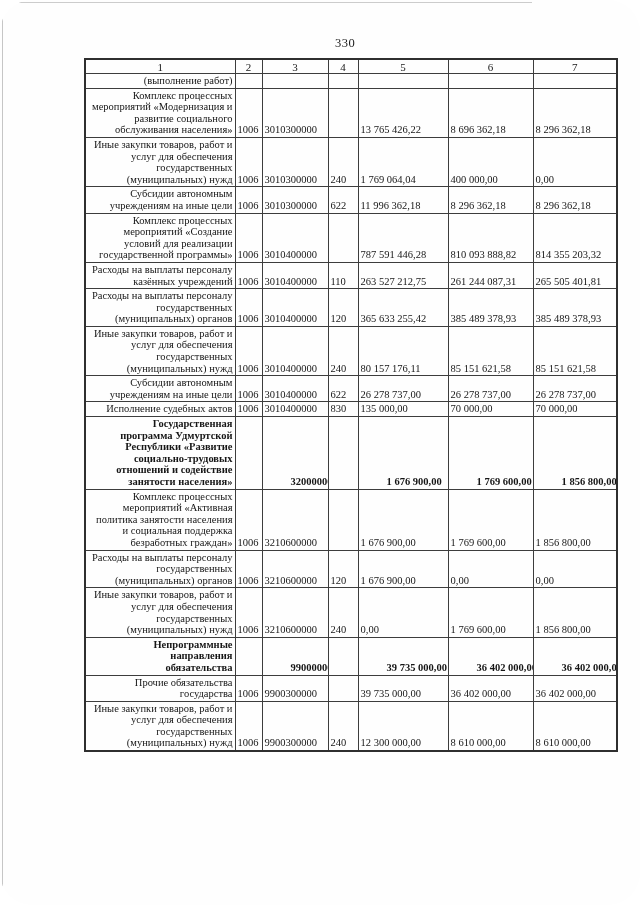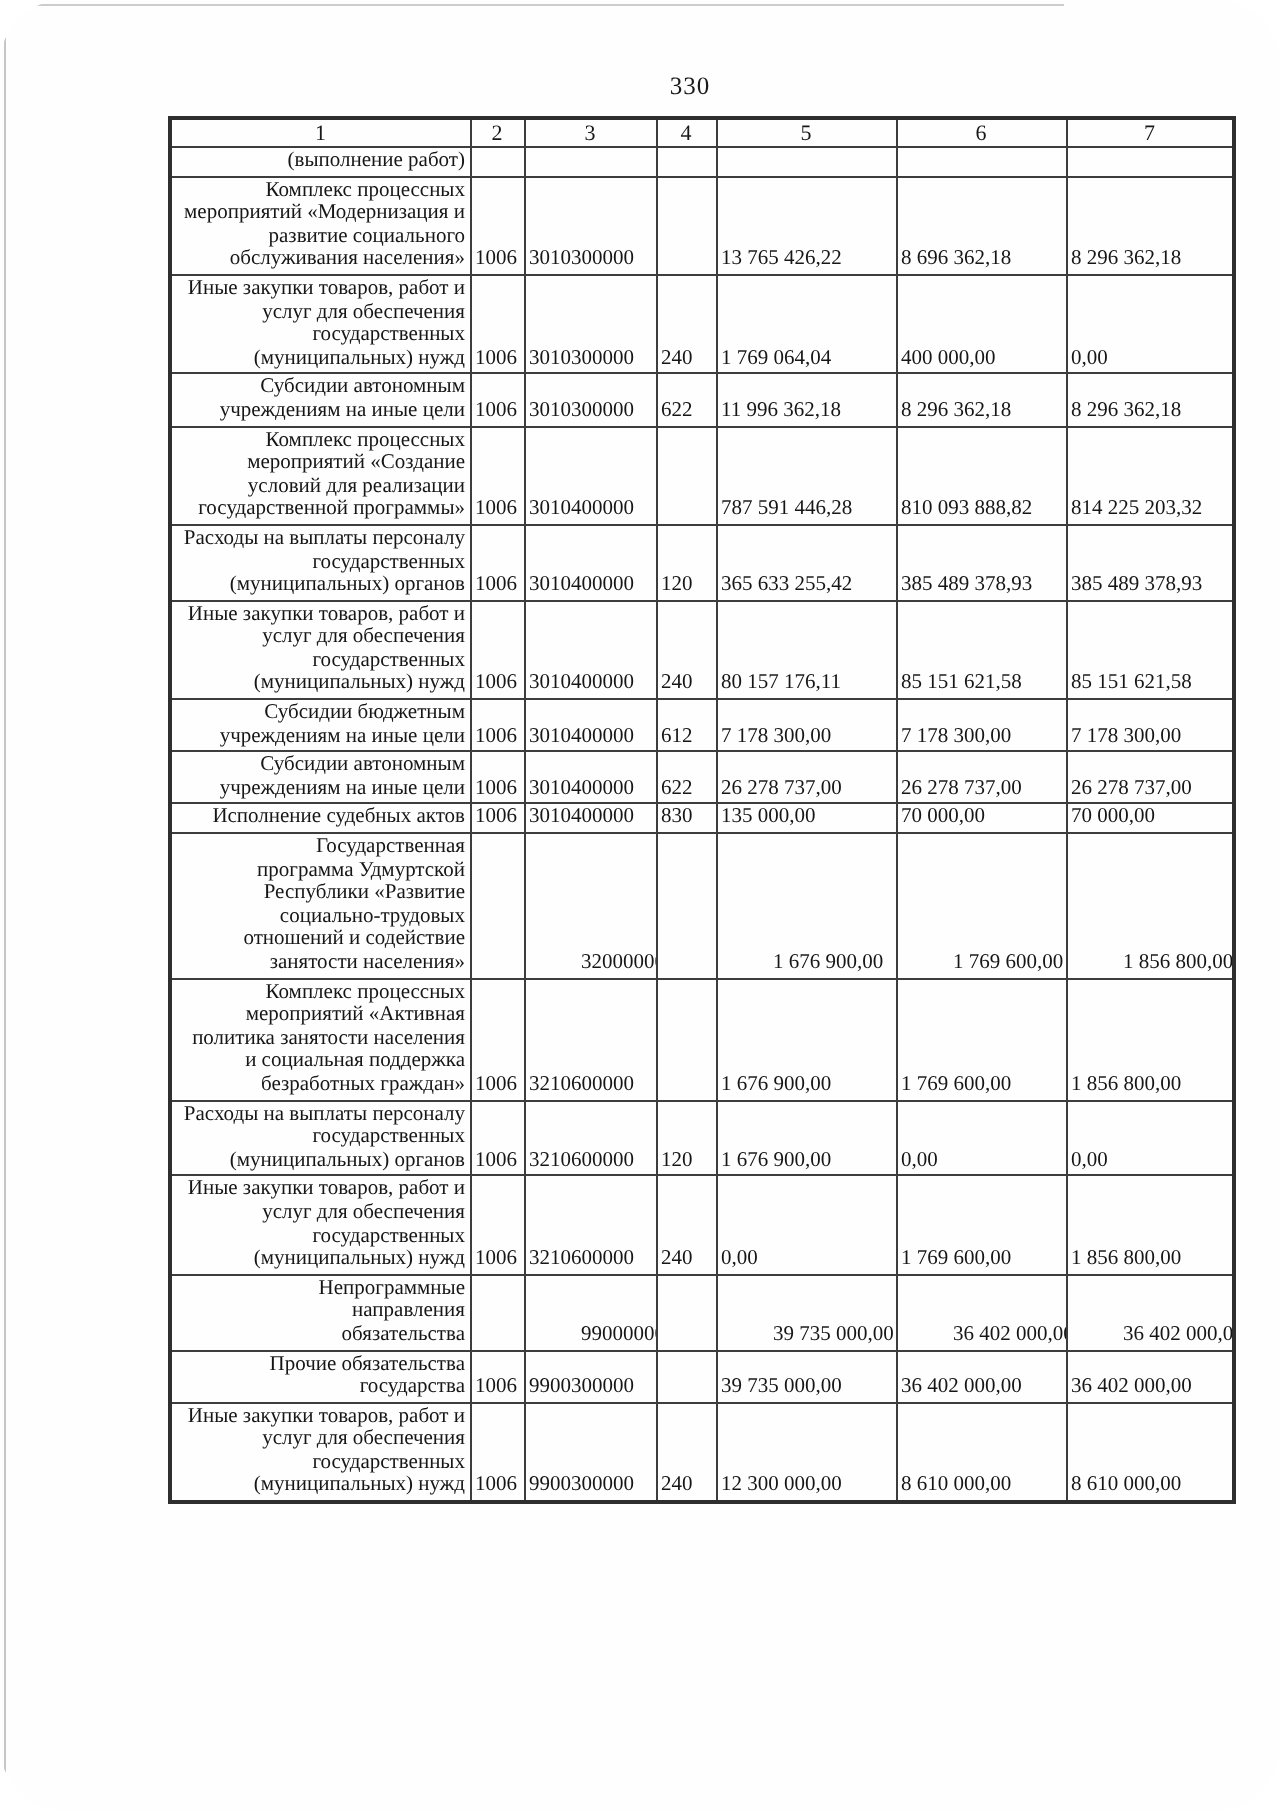--- a/index.html
+++ b/index.html
@@ -71,21 +71,21 @@
     font-size: 10.5px;
     line-height: 11.6px;
     vertical-align: bottom;
     padding: 1px 2px 1px 2px;
     overflow: hidden;
     color: #161616;
   }
   td.lbl { text-align: right; }
   td.ctr { white-space: nowrap; }
   td.num { text-align: left; white-space: nowrap; }
-  tr.bold td { font-weight: normal; padding-left: 28px; }
+  tr.bold td { font-weight: bold; padding-left: 28px; }
 </style>
 </head>
 <body>
 
 <div class="page">
   <div class="edge-left"></div>
   <div class="edge-top"></div>
   <div class="page-number">330</div>
   <table class="budget">
     <colgroup>
@@ -145,48 +145,48 @@
           <td class="num">8 296 362,18</td>
           <td class="num">8 296 362,18</td>
         </tr>
         <tr>
           <td class="lbl">Комплекс процессных мероприятий «Создание условий для реализации государственной программы»</td>
           <td class="ctr">1006</td>
           <td class="ctr">3010400000</td>
           <td class="ctr"></td>
           <td class="num">787 591 446,28</td>
           <td class="num">810 093 888,82</td>
-          <td class="num">814 225 203,32</td>
+          <td class="num">814 355 203,32</td>
+        </tr>
+        <tr>
+          <td class="lbl">Расходы на выплаты персоналу казённых учреждений</td>
+          <td class="ctr">1006</td>
+          <td class="ctr">3010400000</td>
+          <td class="ctr">110</td>
+          <td class="num">263 527 212,75</td>
+          <td class="num">261 244 087,31</td>
+          <td class="num">265 505 401,81</td>
         </tr>
         <tr>
           <td class="lbl">Расходы на выплаты персоналу государственных (муниципальных) органов</td>
           <td class="ctr">1006</td>
           <td class="ctr">3010400000</td>
           <td class="ctr">120</td>
           <td class="num">365 633 255,42</td>
           <td class="num">385 489 378,93</td>
           <td class="num">385 489 378,93</td>
         </tr>
         <tr>
           <td class="lbl">Иные закупки товаров, работ и услуг для обеспечения государственных (муниципальных) нужд</td>
           <td class="ctr">1006</td>
           <td class="ctr">3010400000</td>
           <td class="ctr">240</td>
           <td class="num">80 157 176,11</td>
           <td class="num">85 151 621,58</td>
           <td class="num">85 151 621,58</td>
-        </tr>
-        <tr>
-          <td class="lbl">Субсидии бюджетным учреждениям на иные цели</td>
-          <td class="ctr">1006</td>
-          <td class="ctr">3010400000</td>
-          <td class="ctr">612</td>
-          <td class="num">7 178 300,00</td>
-          <td class="num">7 178 300,00</td>
-          <td class="num">7 178 300,00</td>
         </tr>
         <tr>
           <td class="lbl">Субсидии автономным учреждениям на иные цели</td>
           <td class="ctr">1006</td>
           <td class="ctr">3010400000</td>
           <td class="ctr">622</td>
           <td class="num">26 278 737,00</td>
           <td class="num">26 278 737,00</td>
           <td class="num">26 278 737,00</td>
         </tr>

